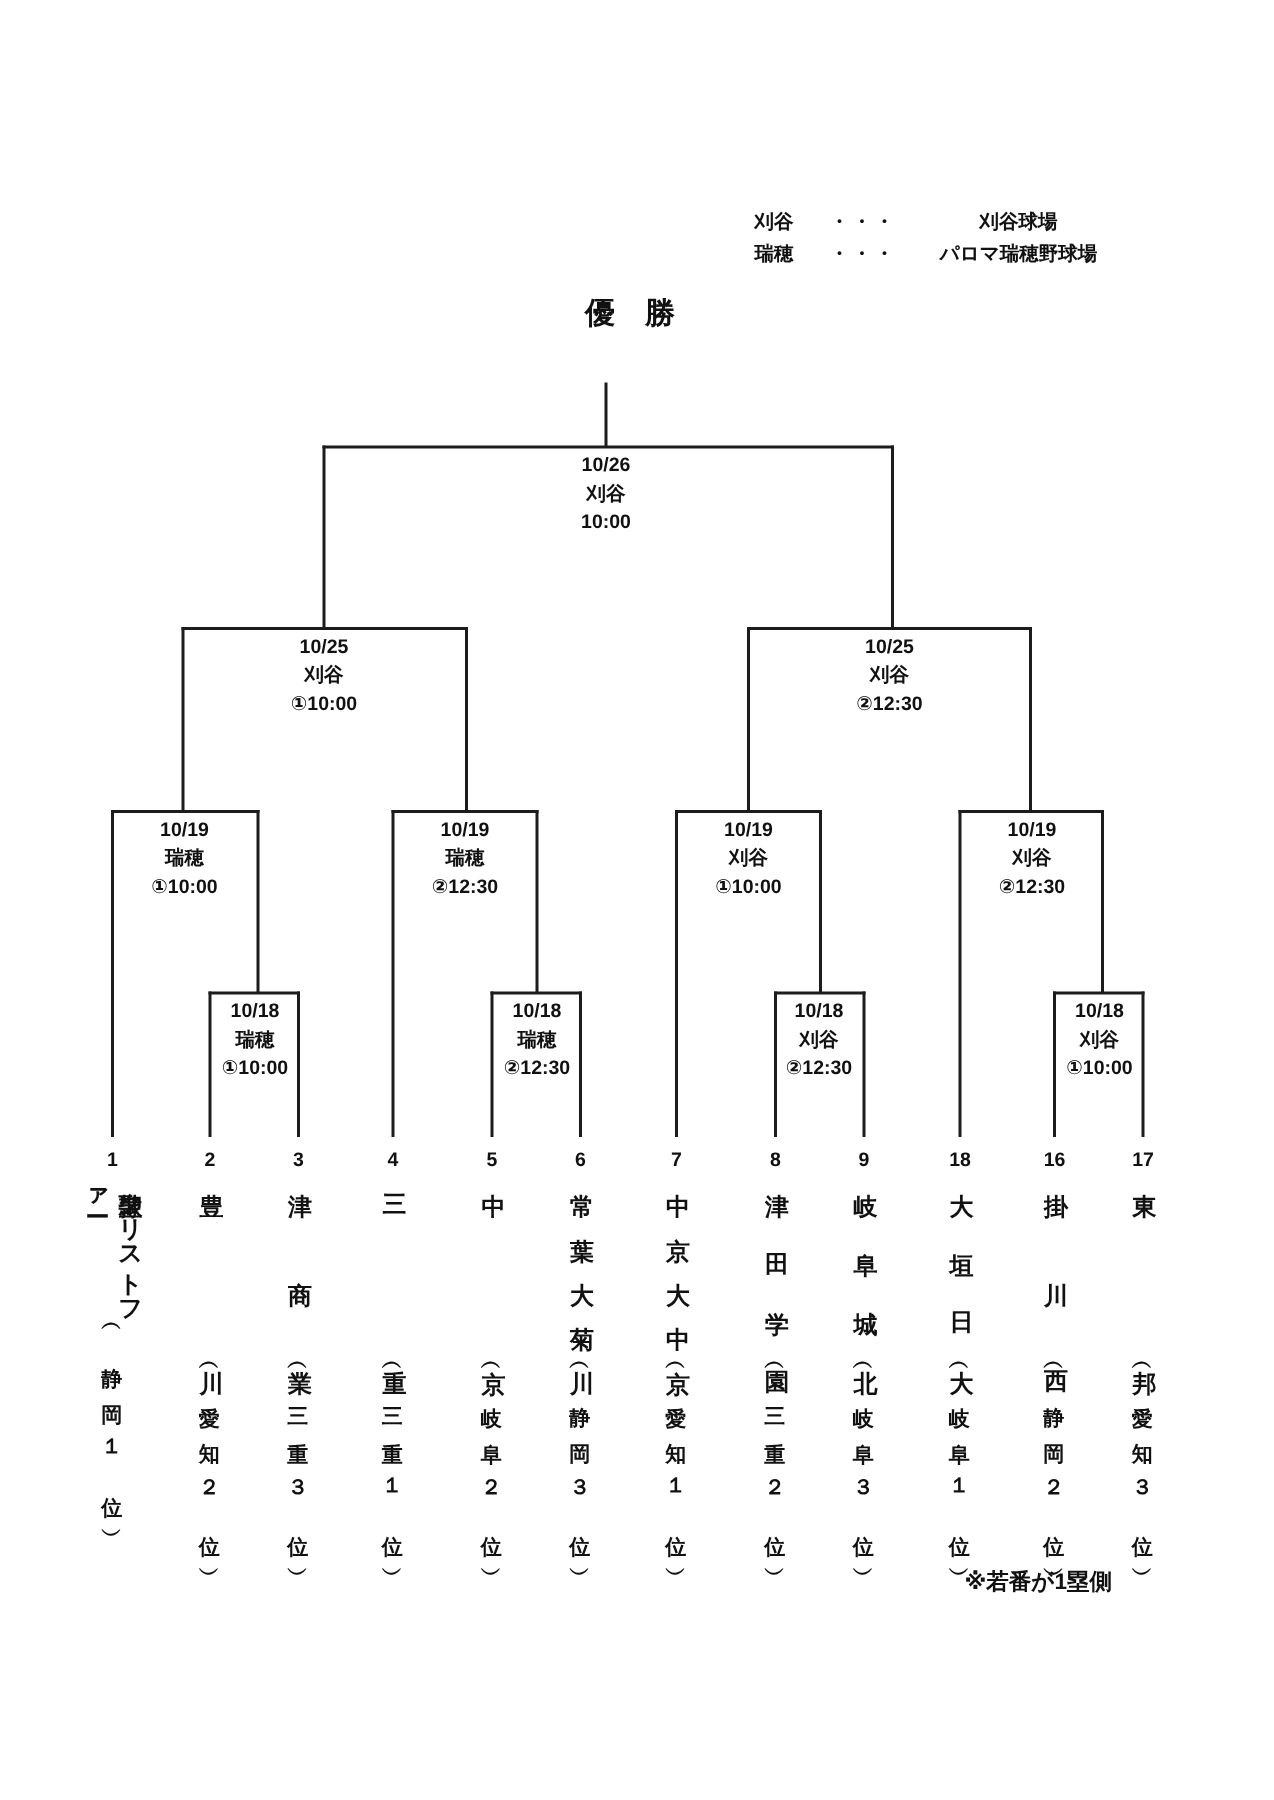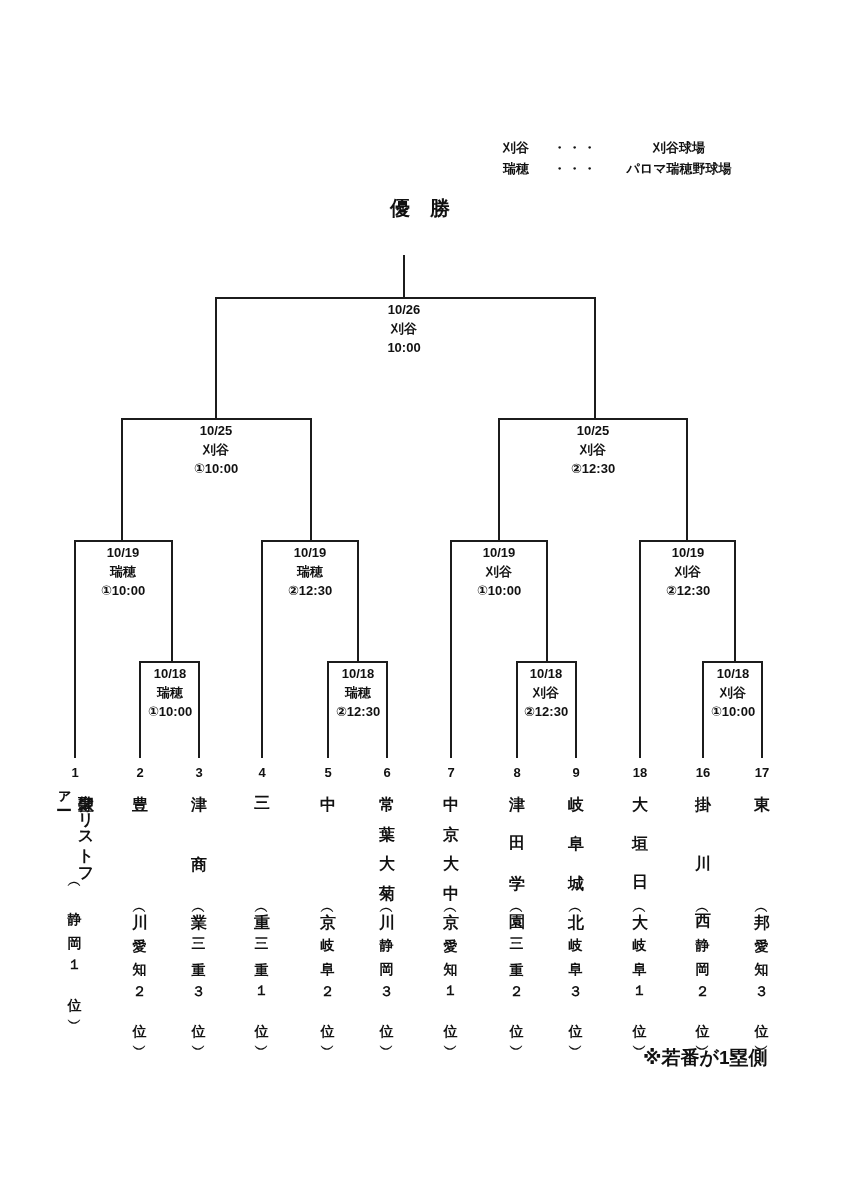--- a/index.html
+++ b/index.html
@@ -89,21 +89,21 @@
     font-weight: 700;
     line-height: 18px;
     height: 134px;
     margin-top: 2px;
     text-align: justify;
     text-align-last: justify;
   }
   .footnote {
     position: absolute;
     left: 643px; top: 1045px;
-    font-size: 19px;
+    font-size: 15px;
     font-weight: 700;
     white-space: nowrap;
   }
 </style>
 </head>
 <body>
 
 <div id="canvas">
 
 

